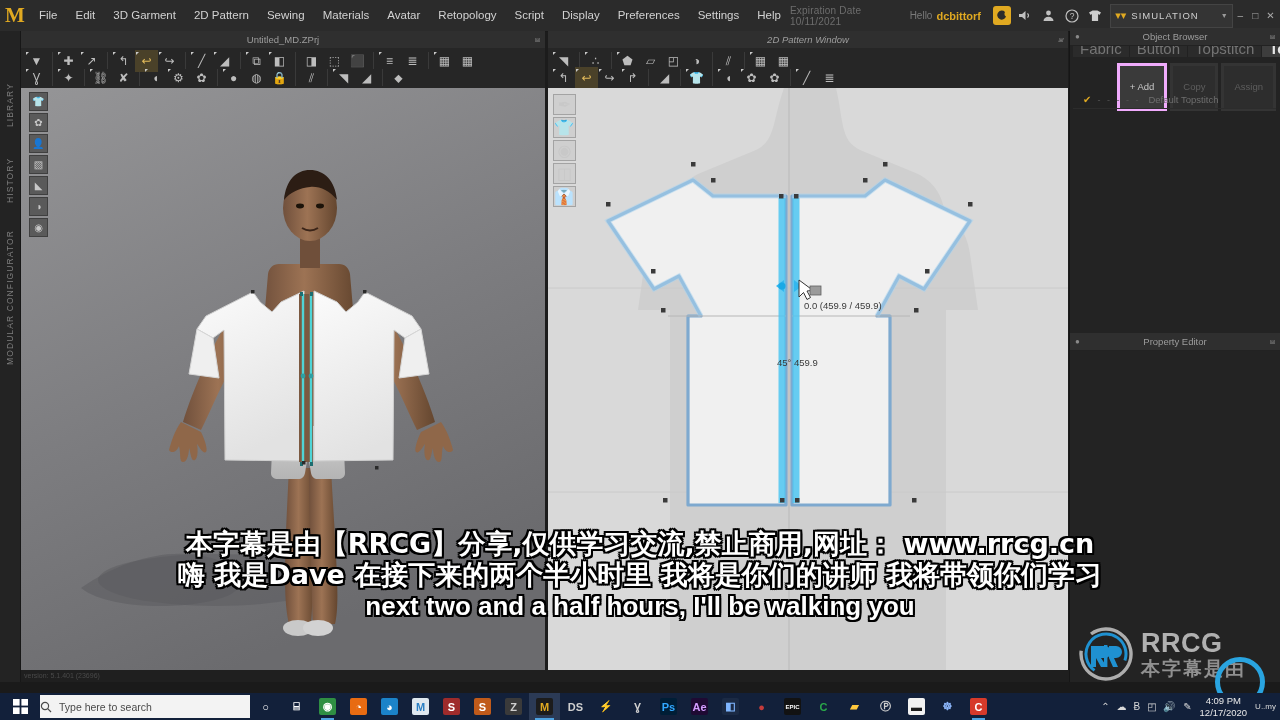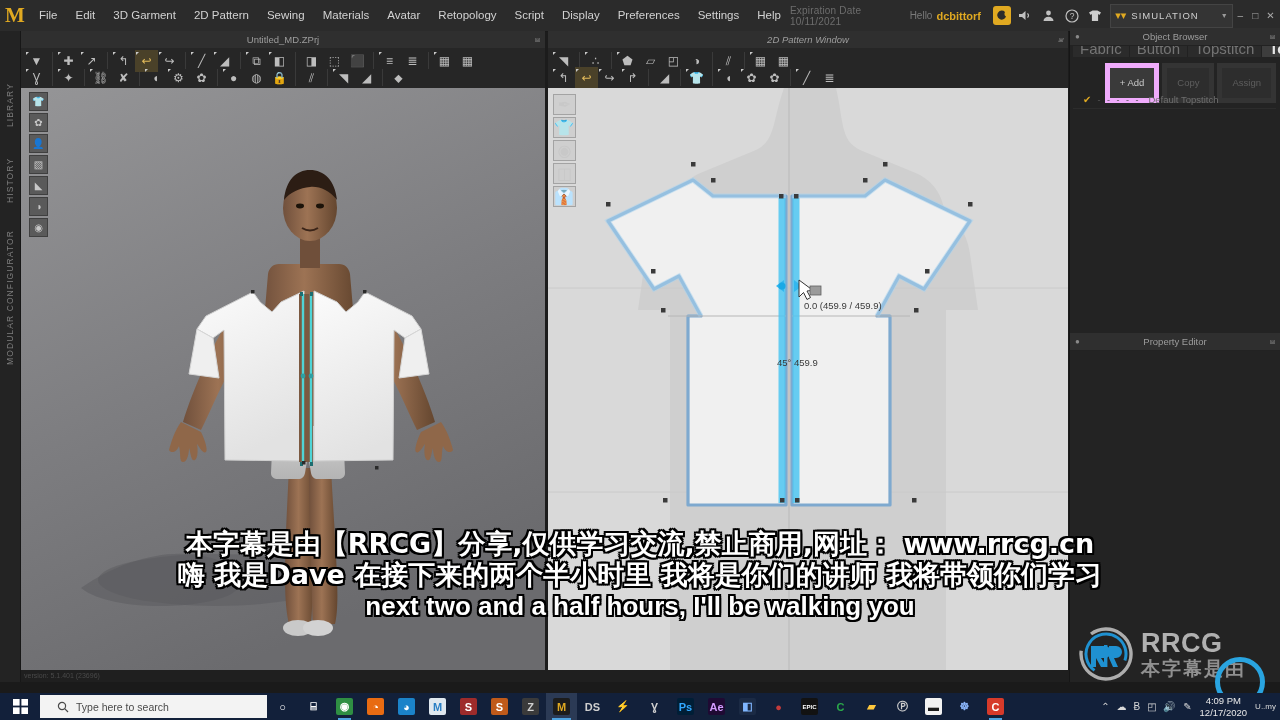--- a/index.html
+++ b/index.html
@@ -66,22 +66,22 @@
   
   .rdock{position:absolute;left:1069px;top:31px;width:211px;height:651px;background:#232323;
          border-left:1px solid #161616;}
   .rtabs{position:absolute;left:1073px;top:40px;width:203px;height:17px;display:flex;}
   .rtab{flex:0 0 auto;padding:0 7px;height:17px;line-height:17px;font-size:15px;color:#747474;
         background:#2b2b2b;border-right:1px solid #212121;}
   .rtab.active{background:#3d3d3d;color:#e8e8e8;font-weight:bold;}
   .rarrow{width:9px;height:17px;line-height:17px;text-align:center;font-size:7px;color:#7d7d7d;background:#2b2b2b;}
   .rbtnrow{position:absolute;left:1073px;top:63px;width:203px;height:18px;display:flex;
            justify-content:flex-end;gap:3px;}
-  .rbtn{height:18px;line-height:18px;padding:6px 10px;font-size:9.5px;background:#3a3a3a;
-        color:#cacaca;border:5px solid #f0abfc;}
+  .rbtn{height:18px;line-height:18px;padding:12px 10px;font-size:9.5px;background:#3a3a3a;
+        color:#cacaca;border:3px solid #f0abfc;}
   .rbtn.dim{color:#5e5e5e;background:#2d2d2d;border-color:#343434;}
   .rlistrow{position:absolute;left:1073px;top:91px;width:203px;height:17px;display:flex;
             align-items:center;border-bottom:1px solid #2c2c2c;}
   .chk{color:#e0a921;font-size:10px;margin:0 6px 0 10px;}
   .dashes{color:#555;font-size:9px;letter-spacing:2px;margin-right:8px;}
   .rlistlabel{font-size:9.5px;color:#6e6e6e;}
 
   
   .statusbar{position:absolute;left:21px;top:670px;width:1048px;height:12px;background:#1f1f1f;}
   .statustext{font-size:7px;color:#4a4a4a;line-height:12px;padding-left:3px;}
@@ -102,21 +102,21 @@
   .wmrrcg{font-size:27px;font-weight:bold;color:#bcbcbc;letter-spacing:.5px;
           font-family:"Liberation Sans",sans-serif;}
   .wmcn{font-size:19px;font-weight:bold;color:#9a9a9a;letter-spacing:2px;
         font-family:"DejaVu Sans",sans-serif;margin-top:2px;}
 
   
   .taskbar{position:absolute;left:0;top:693px;width:1280px;height:27px;background:#12203a;
            display:flex;align-items:center;}
   .tbstart{width:40px;height:27px;display:flex;align-items:center;justify-content:center;}
   .search{width:210px;height:23px;background:#f3f3f3;display:flex;align-items:center;
-          gap:7px;padding-left:17px;}
+          gap:7px;padding-left:0;}
   .searchtxt{font-size:10.5px;color:#4a4a4a;}
   .tbi{width:31px;height:27px;display:flex;align-items:center;justify-content:center;position:relative;}
   .tbi .sq{width:17px;height:17px;border-radius:2px;display:flex;align-items:center;
            justify-content:center;font-size:11px;font-weight:bold;color:#fff;}
   .tbi.act{background:#2b3a55;}
   .tbi.act::after{content:"";position:absolute;bottom:0;left:6px;width:19px;height:2px;background:#4ea3e0;}
   .tbi.run::after{content:"";position:absolute;bottom:0;left:9px;width:13px;height:2px;background:#4ea3e0;}
   .tray{margin-left:auto;display:flex;align-items:center;height:27px;padding-right:4px;gap:8px;}
   .trayi{font-size:10px;color:#d8d8d8;}
   .clock{font-size:9.5px;color:#e8e8e8;text-align:center;line-height:12px;}

